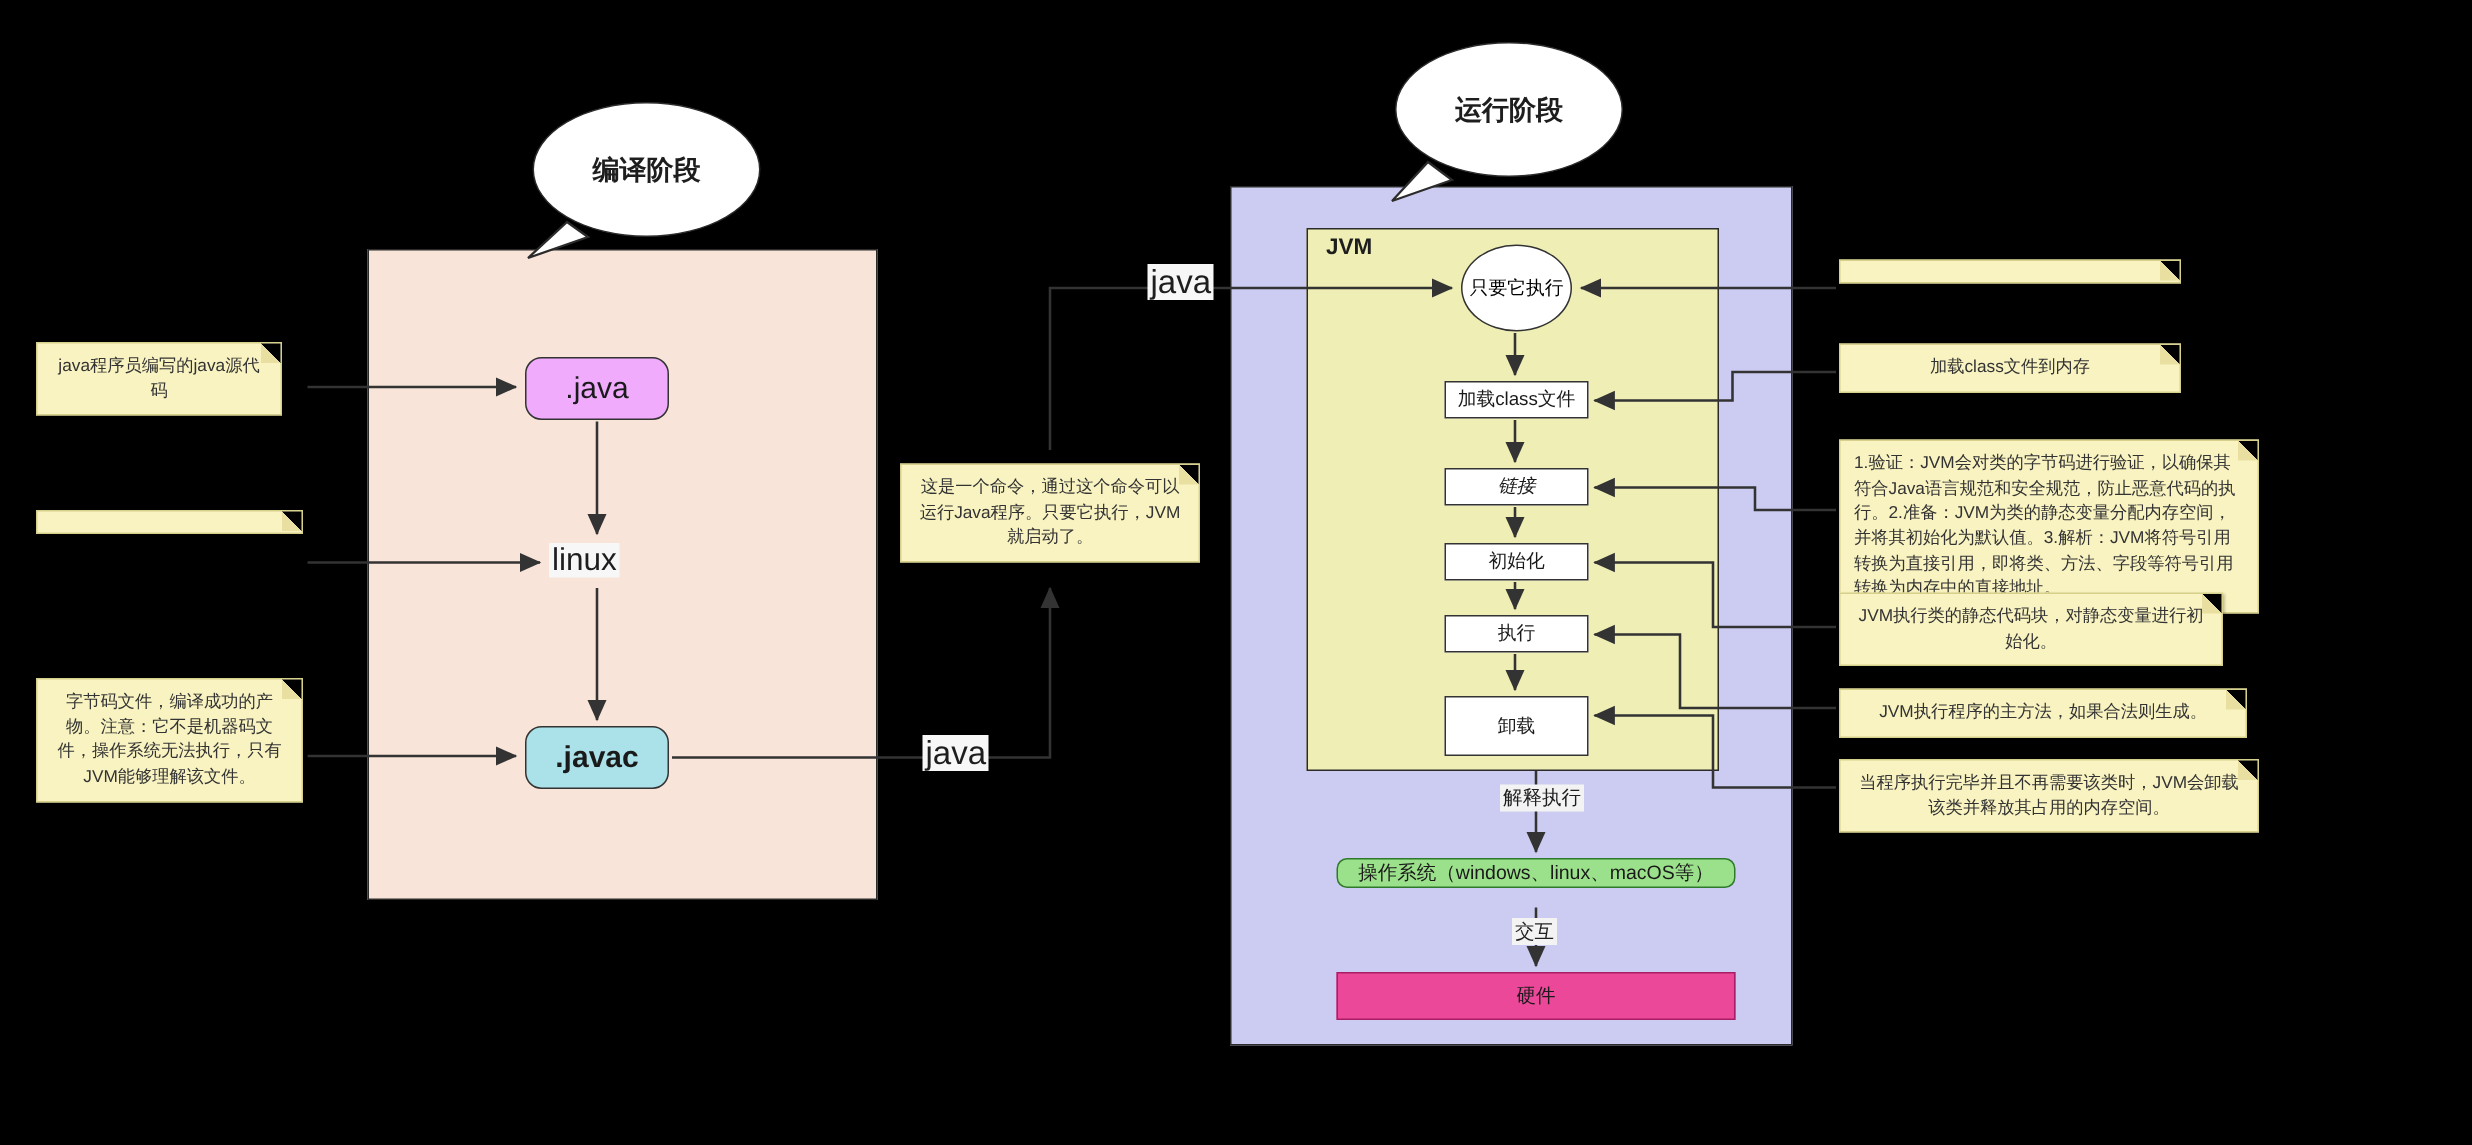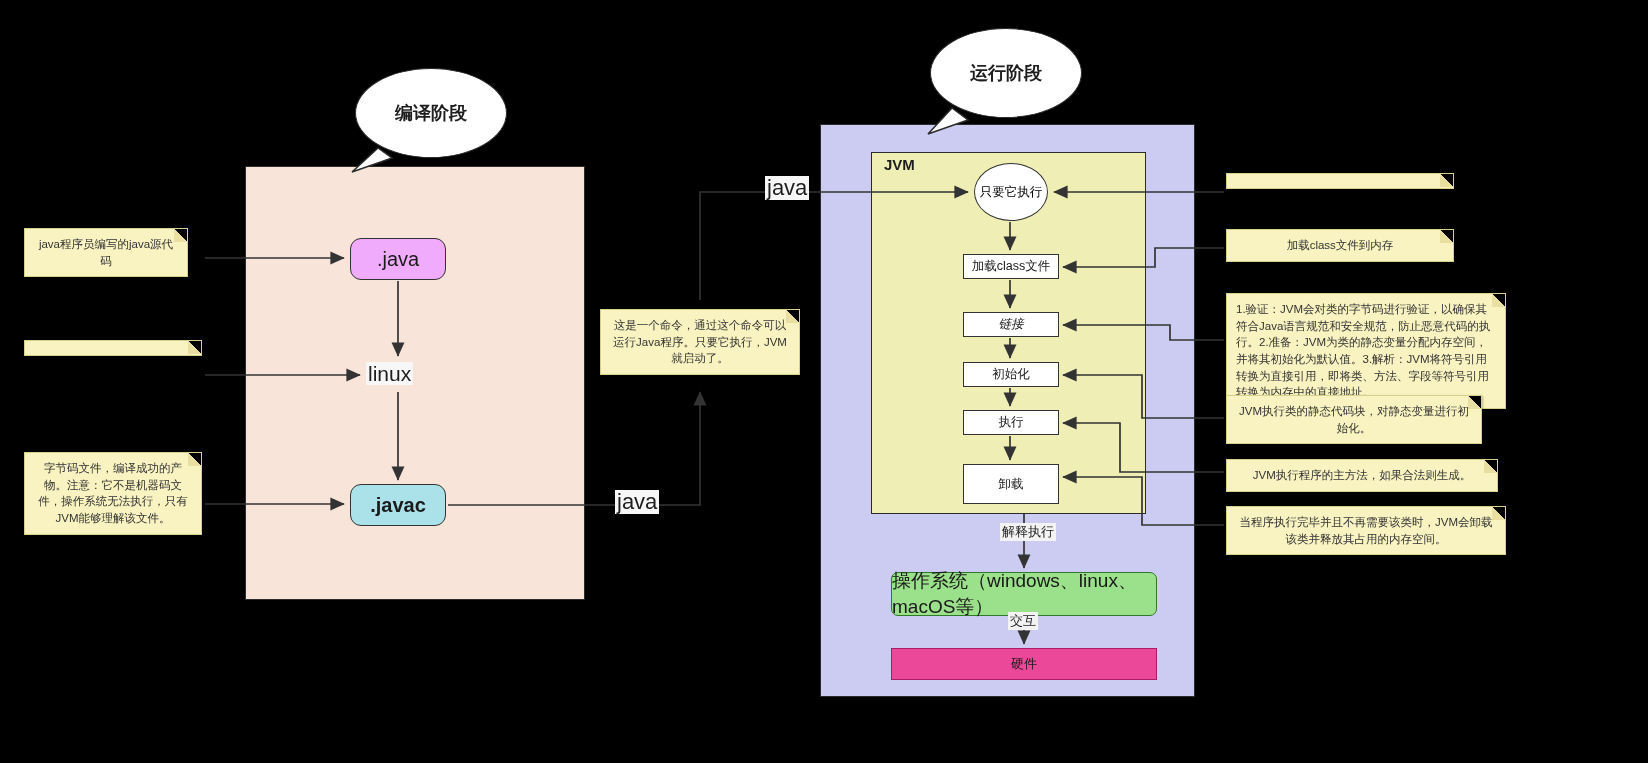--- a/index.html
+++ b/index.html
@@ -41,22 +41,22 @@
   #n-loader{left:974px;top:163px;width:74px;height:58px;background:#fff;
         border:1.6px solid #333;border-radius:50%;display:flex;
         align-items:center;justify-content:center;font-size:12.5px;}
   .jbox{background:#fff;border:1.6px solid #333;font-size:12.5px;}
   #n-load{left:963px;top:254px;width:96px;height:25px;}
   #n-link{left:963px;top:312px;width:96px;height:25px;font-style:italic;}
   #n-init{left:963px;top:362px;width:96px;height:25px;}
   #n-exec{left:963px;top:410px;width:96px;height:25px;}
   #n-unload{left:963px;top:464px;width:96px;height:40px;}
 
-  #n-os{left:891px;top:572px;width:266px;height:44px;background:#9be08a;
-        border:1.6px solid #2f7a2a;border-radius:7px;font-size:19px;}
+  #n-os{left:891px;top:572px;width:266px;height:20px;background:#9be08a;
+        border:1.6px solid #2f7a2a;border-radius:7px;font-size:13px;}
   #n-hw{left:891px;top:648px;width:266px;height:32px;background:#ec4899;
         border:1.6px solid #a81d63;font-size:13px;color:#1a1a1a;}
   #lbl-interp{left:1000px;top:523px;}
   #lbl-jiaohu{left:1008px;top:612px;}
   #lbl-interp,#lbl-jiaohu{background:#f3f3f3;font-size:13px;color:#1e1e1e;padding:0 2px;}
 
   
   .note{background:#f8f3c0;border:1px solid #d6d08a;color:#333;
         font-size:11.5px;line-height:1.45;padding:7px 9px;
         box-shadow:1px 1px 2px rgba(0,0,0,.25);}

